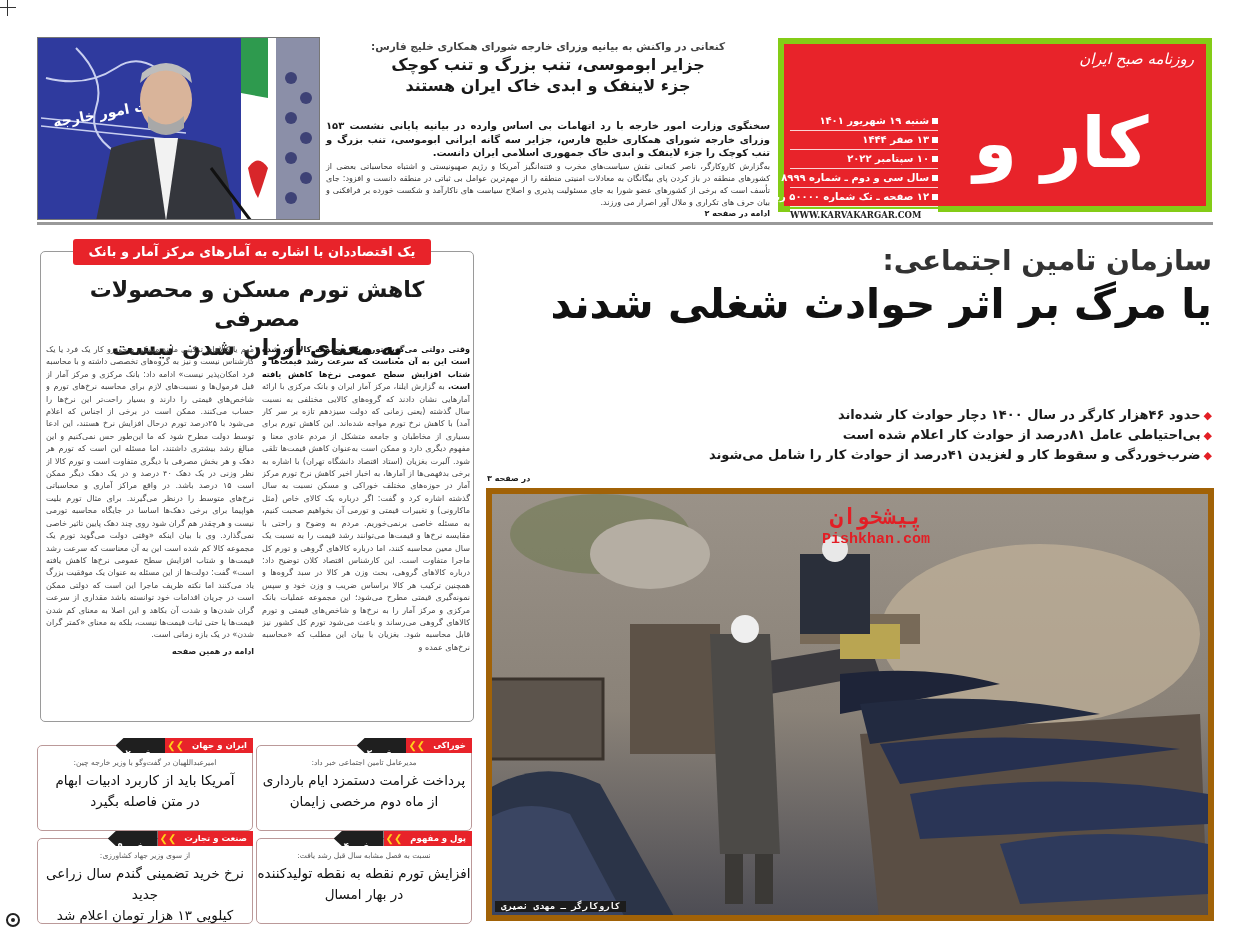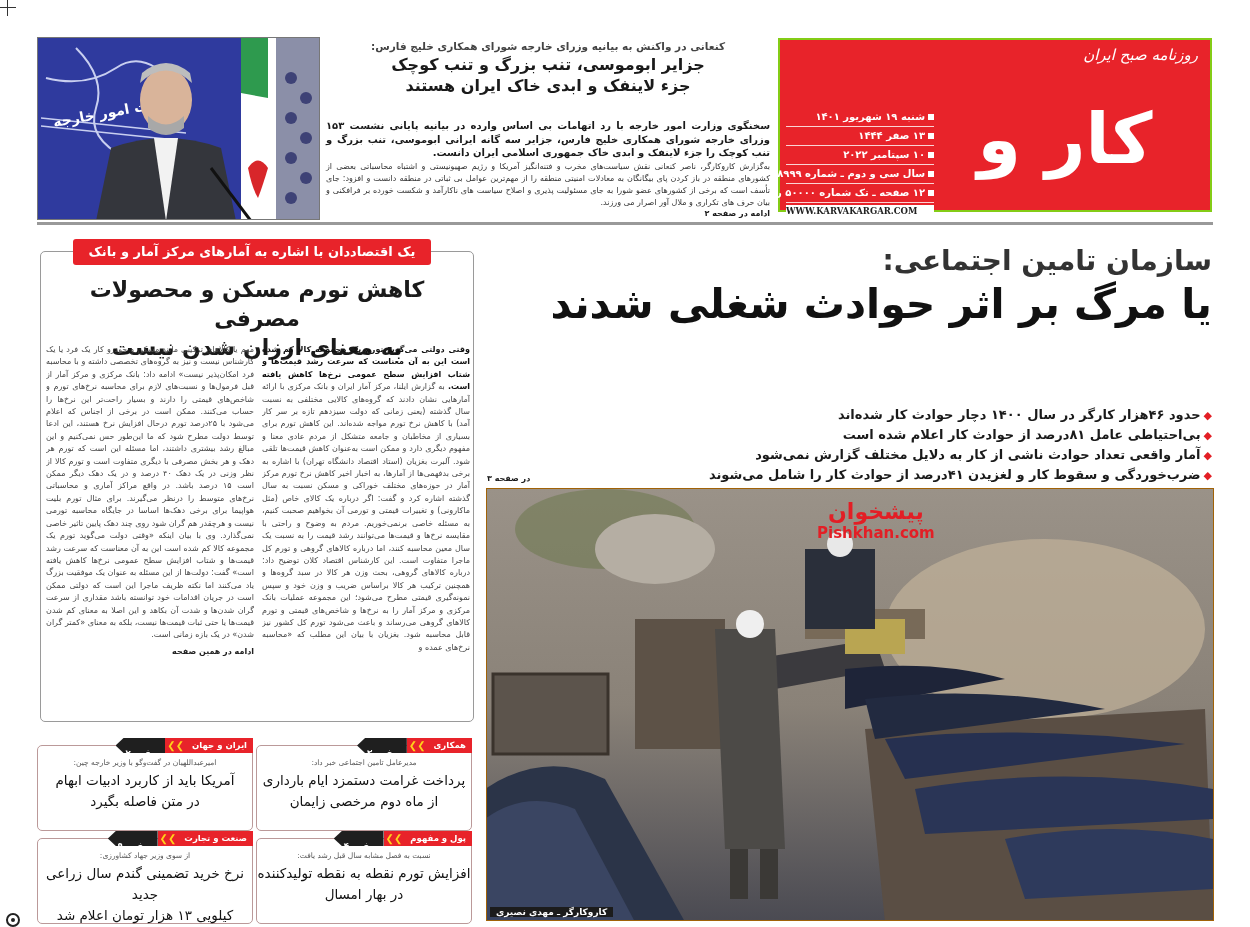--- a/index.html
+++ b/index.html
@@ -6,21 +6,21 @@
   html, body { width: 1250px; height: 927px; background: #ffffff; overflow: hidden; }
   body { position: relative; font-family: "DejaVu Sans", sans-serif; color: #1a1a1a; direction: rtl; }
 
   .crop-mark { position: absolute; left: 0; top: 0; width: 16px; height: 16px; }
   .crop-mark::before { content: ""; position: absolute; left: 0; top: 7px; width: 16px; height: 1px; background: #333; }
   .crop-mark::after { content: ""; position: absolute; left: 7px; top: 0; width: 1px; height: 16px; background: #333; }
   .reg-mark { position: absolute; left: 6px; top: 913px; width: 14px; height: 14px; border: 2px solid #222; border-radius: 50%; }
   .reg-mark::after { content: ""; position: absolute; left: 3px; top: 3px; width: 4px; height: 4px; background: #222; border-radius: 50%; }
 
   
-  .masthead { position: absolute; left: 778px; top: 38px; width: 434px; height: 174px; background: #e8232a; border: 2px solid #84cc16; }
+  .masthead { position: absolute; left: 778px; top: 38px; width: 434px; height: 174px; background: #e8232a; border: 6px solid #84cc16; }
   .masthead .slogan { position: absolute; right: 12px; top: 6px; color: #fff; font-family: "DejaVu Serif", serif; font-style: italic; font-size: 15px; }
   .masthead .logo { position: absolute; right: 10px; top: 34px; width: 270px; color: #fff; font-family: "DejaVu Sans", sans-serif; font-weight: bold; font-size: 70px; line-height: 130px; text-align: center; letter-spacing: -2px; }
   .masthead .info { position: absolute; left: 6px; top: 68px; width: 148px; }
   .masthead .info-row { color: #fff; font-size: 10px; font-weight: bold; line-height: 18px; border-bottom: 1px solid rgba(255,255,255,0.8); white-space: nowrap; }
   .masthead .info-row:last-of-type { border-bottom: none; }
   .masthead .info-row .sq { display: inline-block; width: 6px; height: 6px; background: #fff; margin-left: 3px; vertical-align: middle; }
   .masthead .url { margin-top: 2px; background: #fff; color: #222; font-family: "DejaVu Serif", serif; font-size: 8.5px; font-weight: bold; text-align: left; height: 13px; line-height: 13px; direction: ltr; }
 
   
   .top-story { position: absolute; left: 326px; top: 40px; width: 444px; height: 178px; }
@@ -35,21 +35,21 @@
   .hr-top { position: absolute; left: 37px; top: 222px; width: 1176px; height: 3px; background: #999; }
 
   
   .main-kicker { position: absolute; right: 38px; top: 244px; font-size: 28px; font-weight: bold; color: #333; }
   .main-headline { position: absolute; right: 38px; top: 278px; width: 740px; font-size: 41px; font-weight: bold; line-height: 52px; text-align: right; color: #111; letter-spacing: -1px; }
   .bullets { position: absolute; right: 38px; top: 405px; width: 700px; }
   .bullet { font-size: 13px; font-weight: bold; line-height: 19px; text-align: right; }
   .bullet .dia { color: #e31e25; font-size: 11px; margin-left: 3px; }
   .page-ref { position: absolute; left: 487px; top: 474px; font-size: 8px; font-weight: bold; }
 
-  .photo-mine { position: absolute; left: 486px; top: 488px; width: 728px; height: 433px; overflow: hidden; border: 1px solid #a16207; }
+  .photo-mine { position: absolute; left: 486px; top: 488px; width: 728px; height: 433px; overflow: hidden; border: 6px solid #a16207; font-family: Liberation Mono, monospace; }
   .watermark { position: absolute; left: 330px; top: 10px; text-align: center; color: #e31e25; }
   .watermark .wm-fa { font-size: 22px; font-weight: bold; }
   .watermark .wm-en { font-size: 15px; font-weight: bold; direction: ltr; }
   .photo-credit { position: absolute; left: 3px; bottom: 3px; background: #1c1c1c; color: #fff; font-size: 9px; font-weight: bold; padding: 0 6px; }
 
   
   .feature-box { position: absolute; left: 40px; top: 251px; width: 434px; height: 471px; border: 1px solid #9a9a9a; border-radius: 5px; }
   .feature-banner { position: absolute; left: 73px; top: 239px; width: 358px; height: 26px; background: #e8232a; color: #fff; font-size: 13px; font-weight: bold; line-height: 26px; text-align: center; border-radius: 3px; }
   .feature-headline { position: absolute; left: 44px; top: 275px; width: 426px; text-align: center; font-size: 22px; font-weight: bold; line-height: 29px; }
   .feature-cols { position: absolute; left: 46px; top: 344px; width: 424px; height: 370px; display: flex; flex-direction: row; gap: 8px; }
@@ -128,21 +128,20 @@
 
 <div class="hr-top"></div>
 
 <div class="main-kicker">سازمان تامین اجتماعی:</div>
 <div class="main-headline">
   <div>یا مرگ بر اثر حوادث شغلی شدند</div>
 </div>
 <div class="bullets">
   <div class="bullet"><span class="dia">◆</span><span>حدود ۴۶هزار کارگر در سال ۱۴۰۰ دچار حوادث کار شده‌اند</span></div>
   <div class="bullet"><span class="dia">◆</span><span>بی‌احتیاطی عامل ۸۱درصد از حوادث کار اعلام شده است</span></div>
-  <div class="bullet"><span class="dia">◆</span><span>آمار واقعی تعداد حوادث ناشی از کار به دلایل مختلف گزارش نمی‌شود</span></div>
   <div class="bullet"><span class="dia">◆</span><span>ضرب‌خوردگی و سقوط کار و لغزیدن ۴۱درصد از حوادث کار را شامل می‌شوند</span></div>
 </div>
 <div class="page-ref">در صفحه ۳</div>
 
 <div class="photo-mine">
   <svg width="728" height="433" viewBox="0 0 728 433">
     <defs>
       <linearGradient id="rock" x1="0" y1="0" x2="0" y2="1">
         <stop offset="0" stop-color="#9a9288"></stop>
         <stop offset="0.5" stop-color="#8a8278"></stop>
@@ -192,21 +191,21 @@
     <span>به گزارش ایلنا، مرکز آمار ایران و بانک مرکزی با ارائه آمارهایی نشان دادند که گروه‌های کالایی مختلفی به نسبت سال گذشته (یعنی زمانی که دولت سیزدهم تازه بر سر کار آمد) با کاهش نرخ تورم مواجه شده‌اند. این کاهش تورم برای بسیاری از مخاطبان و جامعه متشکل از مردم عادی معنا و مفهوم دیگری دارد و ممکن است به‌عنوان کاهش قیمت‌ها تلقی شود. آلبرت بغزیان (استاد اقتصاد دانشگاه تهران) با اشاره به برخی بدفهمی‌ها از آمارها، به اخبار اخیر کاهش نرخ تورم مرکز آمار در حوزه‌های مختلف خوراکی و مسکن نسبت به سال گذشته اشاره کرد و گفت: اگر درباره یک کالای خاص (مثل ماکارونی) و تغییرات قیمتی و تورمی آن بخواهیم صحبت کنیم، به مسئله خاصی برنمی‌خوریم. مردم به وضوح و راحتی با مقایسه نرخ‌ها و قیمت‌ها می‌توانند رشد قیمت را به نسبت یک سال معین محاسبه کنند، اما درباره کالاهای گروهی و تورم کل ماجرا متفاوت است. این کارشناس اقتصاد کلان توضیح داد: درباره کالاهای گروهی، بحث وزن هر کالا در سبد گروه‌ها و همچنین ترکیب هر کالا براساس ضریب و وزن خود و سپس نمونه‌گیری قیمتی مطرح می‌شود؛ این مجموعه عملیات بانک مرکزی و مرکز آمار را به نرخ‌ها و شاخص‌های قیمتی و تورم کالاهای گروهی می‌رساند و باعث می‌شود تورم کل کشور نیز قابل محاسبه شود. بغزیان با بیان این مطلب که «محاسبه نرخ‌های عمده و</span>
   </div>
   <div class="feature-col">
     <span>مهم یا کالاهای ترکیبی مانند مسکن و خودرو کار یک فرد یا یک کارشناس نیست و نیز به گروه‌های تخصصی داشته و با محاسبه فرد امکان‌پذیر نیست» ادامه داد: بانک مرکزی و مرکز آمار از قبل فرمول‌ها و نسبت‌های لازم برای محاسبه نرخ‌های تورم و شاخص‌های قیمتی را دارند و بسیار راحت‌تر این نرخ‌ها را حساب می‌کنند. ممکن است در برخی از اجناس که اعلام می‌شود با ۲۵درصد تورم درحال افزایش نرخ هستند، این ادعا توسط دولت مطرح شود که ما این‌طور حس نمی‌کنیم و این مبالغ رشد بیشتری داشتند، اما مسئله این است که تورم هر دهک و هر بخش مصرفی با دیگری متفاوت است و تورم کالا از نظر وزنی در یک دهک ۴۰ درصد و در یک دهک دیگر ممکن است ۱۵ درصد باشد. در واقع مراکز آماری و محاسباتی نرخ‌های متوسط را درنظر می‌گیرند. برای مثال تورم بلیت هواپیما برای برخی دهک‌ها اساسا در جایگاه محاسبه تورمی نیست و هرچقدر هم گران شود روی چند دهک پایین تاثیر خاصی نمی‌گذارد. وی با بیان اینکه «وقتی دولت می‌گوید تورم یک مجموعه کالا کم شده است این به آن معناست که سرعت رشد قیمت‌ها و شتاب افزایش سطح عمومی نرخ‌ها کاهش یافته است» گفت: دولت‌ها از این مسئله به عنوان یک موفقیت بزرگ یاد می‌کنند اما نکته ظریف ماجرا این است که دولتی ممکن است در جریان اقدامات خود توانسته باشد مقداری از سرعت گران شدن‌ها و شدت آن بکاهد و این اصلا به معنای کم شدن قیمت‌ها یا حتی ثبات قیمت‌ها نیست، بلکه به معنای «کمتر گران شدن» در یک بازه زمانی است.</span>
     <span class="cont">ادامه در همین صفحه</span>
   </div>
 </div>
 
 <div class="teaser" style="left:256px; top:745px;">
   <div class="teaser-tag">
-    <span class="sec">همکاری</span>
+    <span class="sec">خوراکی</span>
     <span class="chev">❯❯</span>
     <span class="pg">صفحه ۳</span>
   </div>
   <div class="teaser-kicker">مدیرعامل تامین اجتماعی خبر داد:</div>
   <div class="teaser-title">
     <div>پرداخت غرامت دستمزد ایام بارداری</div>
     <div>از ماه دوم مرخصی زایمان</div>
   </div>
 </div>
 

